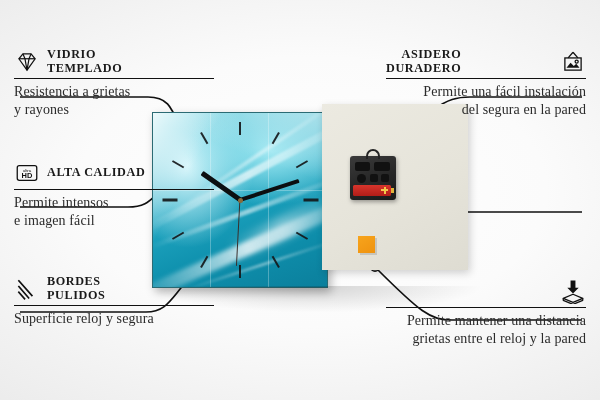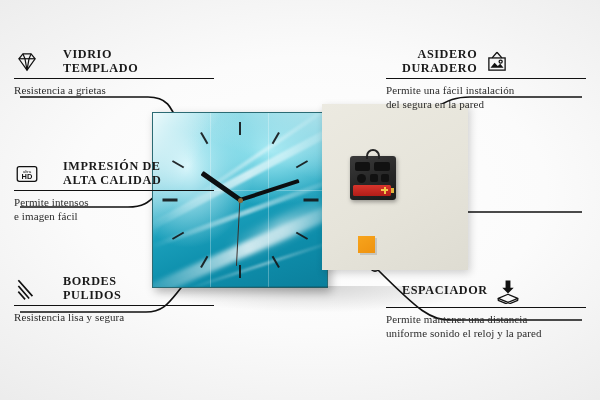--- a/index.html
+++ b/index.html
@@ -11,34 +11,33 @@
     position:relative;
   }
   .stage { position:absolute; inset:0; }
 
   
   .wires { position:absolute; inset:0; pointer-events:none; }
 
   
   .feature { position:absolute; width:200px; }
   .feature .head { display:flex; align-items:center; gap:7px; }
-  .feature.right .head { justify-content:flex-start; }
+  .feature.right .head { justify-content:space-between; }
   .ttl {
     font-size:12.2px; letter-spacing:.6px; line-height:1.12;
     color:#1a1a1a; font-weight:700; text-transform:uppercase;
     font-family:"Liberation Serif", serif;
-    margin-left:16px;
   }
   .feature.left .ttl { text-align:left; }
   .feature.right .ttl { text-align:right; }
   .rule { height:1px; background:#111; margin:3px 0 3.5px; width:100%; }
   .sub {
-    font-size:11px; line-height:1.32; color:#2b2b2b; letter-spacing:.1px;
-  }
-  .feature.right .sub { }
+    font-size:14px; line-height:1.32; color:#2b2b2b; letter-spacing:.1px;
+  }
+  .feature.right .sub { text-align:right; }
 
   .ico { width:26px; height:26px; flex:0 0 26px; display:block; }
   .ico svg { width:100%; height:100%; display:block; }
 
   
   #f-glass  { left:14px;  top:48px;  }
   #f-print  { left:14px;  top:160px; }
   #f-edges  { left:14px;  top:275px; }
   
   #f-hanger { left:386px; top:48px;  }
@@ -229,33 +228,33 @@
         </g>
           </svg>
       </span>
       <div>
         <div class="ttl">VIDRIO</div>
         <div class="ttl">TEMPLADO</div>
       </div>
     </div>
     <div class="rule"></div>
     <div class="sub">Resistencia a grietas</div>
+    <div class="sub">y rayones</div>
   </div>
 
   <div class="feature left" id="f-print">
     <div class="head">
       <span class="ico">
         <svg viewBox="0 0 32 32">
           <rect x="4" y="7" width="24" height="18" rx="2.5" fill="none" stroke="#111" stroke-width="1.6"></rect>
           <text x="16" y="15" font-family="Liberation Sans, sans-serif" font-size="5.4" text-anchor="middle" fill="#111">ultra</text>
           <text x="16" y="22.6" font-family="Liberation Sans, sans-serif" font-size="9.2" font-weight="bold" text-anchor="middle" fill="#111">HD</text>
         </svg>
       </span>
       <div>
-        <div class="ttl">IMPRESIÓN DE</div>
         <div class="ttl">ALTA CALIDAD</div>
       </div>
     </div>
     <div class="rule"></div>
     <div class="sub">Permite intensos</div>
     <div class="sub">e imagen fácil</div>
   </div>
 
   <div class="feature left" id="f-edges">
     <div class="head">
@@ -267,21 +266,21 @@
               <path d="M6 20 L13 28"></path>
         </g>
           </svg>
       </span>
       <div>
         <div class="ttl">BORDES</div>
         <div class="ttl">PULIDOS</div>
       </div>
     </div>
     <div class="rule"></div>
-    <div class="sub">Resistencia lisa y segura</div>
+    <div class="sub">Superficie reloj y segura</div>
     <div class="sub"></div>
   </div>
 
   <div class="feature right" id="f-hanger">
     <div class="head">
       <div>
         <div class="ttl">ASIDERO</div>
         <div class="ttl">DURADERO</div>
       </div>
       <span class="ico">
@@ -297,28 +296,27 @@
     </div>
     <div class="rule"></div>
     <div class="sub">Permite una fácil instalación</div>
     <div class="sub">del segura en la pared</div>
   </div>
 
 
   <div class="feature right" id="f-foam">
     <div class="head">
       <div>
-        <div class="ttl">ESPACIADOR</div>
       </div>
       <span class="ico">
         <svg viewBox="0 0 32 32">
           <path d="M13 3 h6 v9 h4 l-7 7 -7-7 h4 Z" fill="#111"></path>
           <path d="M16 20 L28 25 L16 30 L4 25 Z" fill="none" stroke="#111" stroke-width="1.6" stroke-linejoin="round"></path>
           <path d="M4 25 v2.5 L16 32.5 L28 27.5 V25" fill="none" stroke="#111" stroke-width="1.6" stroke-linejoin="round"></path>
         </svg>
       </span>
     </div>
     <div class="rule"></div>
     <div class="sub">Permite mantener una distancia</div>
-    <div class="sub">uniforme sonido el reloj y la pared</div>
+    <div class="sub">grietas entre el reloj y la pared</div>
   </div>
 
 </div>
 
 </body></html>

